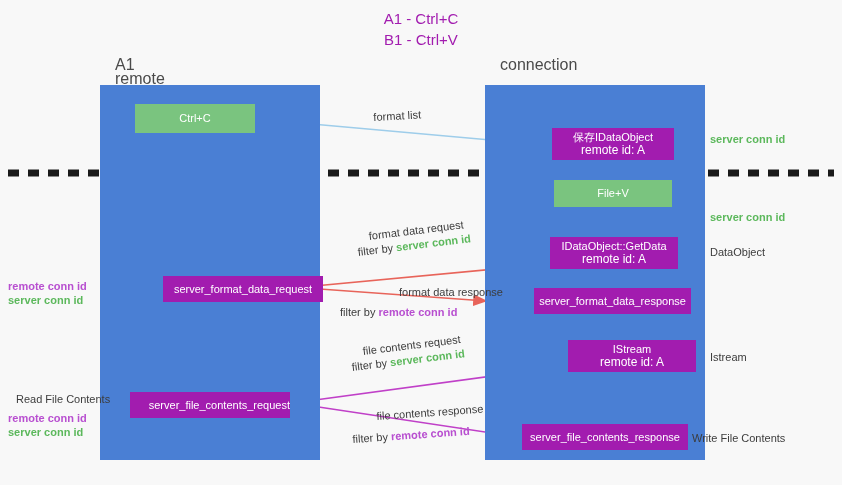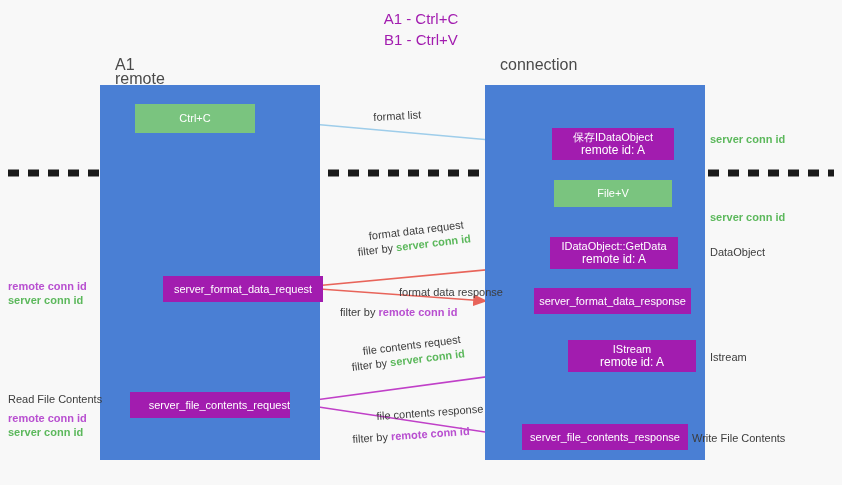--- a/index.html
+++ b/index.html
@@ -55,21 +55,21 @@
   .green-txt{color:#5cb85c;font-weight:bold;}
   .purple-txt{color:#b84fd0;font-weight:bold;}
 
   #note-server-1{left:710px;top:132px;}
   #note-server-2{left:710px;top:210px;}
   #note-dataobject{left:710px;top:245px;color:#3c3c3c;}
   #note-istream{left:710px;top:350px;color:#3c3c3c;}
   #note-writefile{left:692px;top:431px;color:#3c3c3c;}
 
   #note-left-1{left:8px;top:279px;text-align:left;}
-  #note-readfile{left:8px;top:392px;color:#3c3c3c;}
+  #note-readfile{left:16px;top:392px;color:#3c3c3c;}
   #note-left-2b{left:8px;top:411px;}
 
   
   .edge-lab{font-size:11px;line-height:15px;color:#3c3c3c;white-space:nowrap;}
   #lab-format-list{left:373px;top:110px;transform:rotate(-3.2deg);transform-origin:left top;}
   #lab-fmt-req{left:368px;top:229px;transform:rotate(-7deg);transform-origin:left top;}
   #lab-fmt-req2{left:357px;top:245px;transform:rotate(-7deg);transform-origin:left top;}
   #lab-fmt-resp{left:362px;top:285px;margin-left:37px;}
   #lab-fmt-resp2{left:340px;top:305px;}
   #lab-file-req{left:362px;top:344px;transform:rotate(-7deg);transform-origin:left top;}

